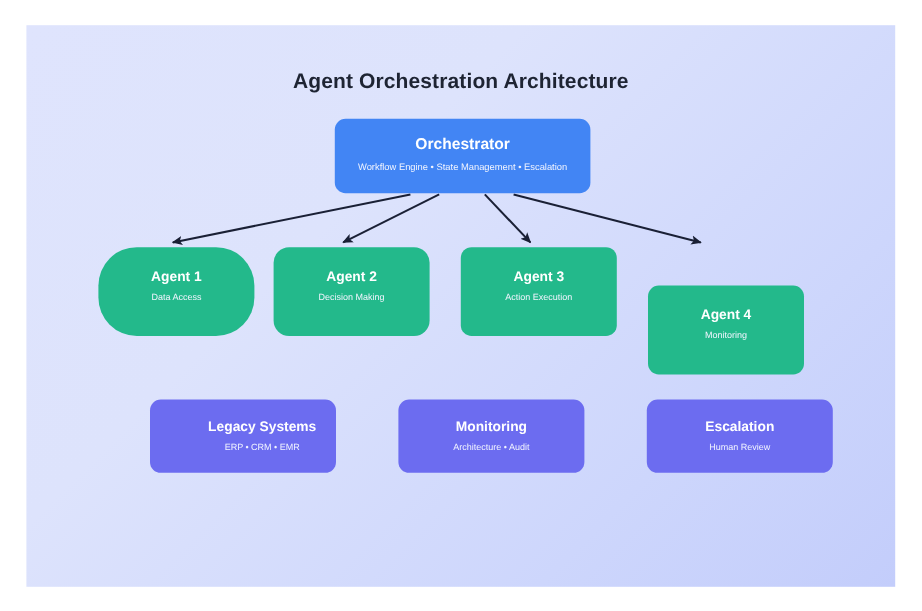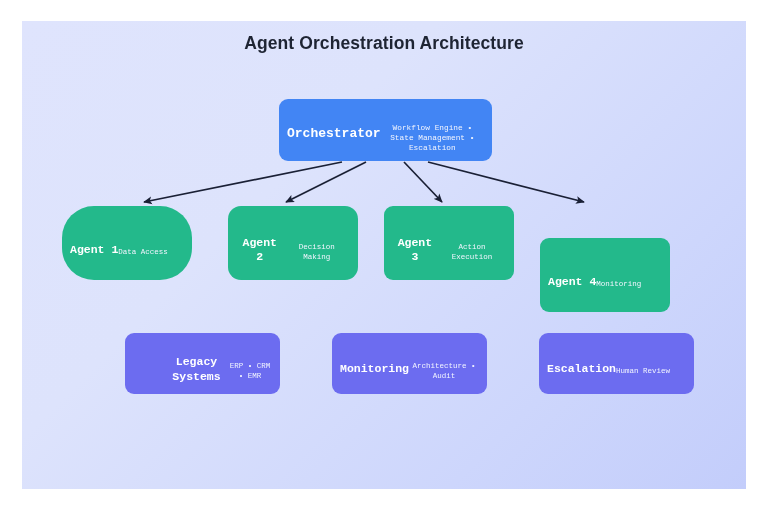--- a/index.html
+++ b/index.html
@@ -19,41 +19,40 @@
     left: 22px;
     top: 21px;
     width: 724px;
     height: 468px;
     background: linear-gradient(135deg, #dfe4fd 0%, #dde3fc 35%, #cdd6fc 75%, #c3cdfb 100%);
   }
 
   #diagram-title {
     position: absolute;
     left: 0;
-    top: 12px;
+    top: 36px;
     width: 724px;
     text-align: center;
     font-size: 17.5px;
     font-weight: bold;
     color: #1e2433;
     letter-spacing: 0.1px;
   }
 
   .node {
     position: absolute;
     box-sizing: border-box;
     border-radius: 9px;
     display: flex;
-    flex-direction: row;
+    flex-direction: column;
     align-items: center;
     justify-content: center;
     text-align: center;
     color: #ffffff;
     padding: 4px 8px;
-    font-family: Liberation Mono, monospace;
   }
   .node .node-title {
     font-size: 11.5px;
     font-weight: bold;
     line-height: 1.25;
     color: #ffffff;
   }
   .node .node-sub {
     font-size: 7.5px;
     font-weight: normal;
@@ -77,21 +76,21 @@
 
   
   .agent-node {
     top: 185px;
     width: 130px;
     height: 74px;
     background: #23b98b;
     justify-content: flex-start;
     padding-top: 18px;
   }
-  #node-agent-1 { left: 40px; border-radius: 32px; }
+  #node-agent-1 { left: 60px; border-radius: 32px; }
   #node-agent-2 { left: 206px; border-radius: 13px; }
   #node-agent-3 { left: 362px; }
   #node-agent-4 { left: 518px; margin-top: 32px; }
 
   
   .support-node {
     top: 312px;
     width: 155px;
     height: 61px;
     background: #6c6cf0;

